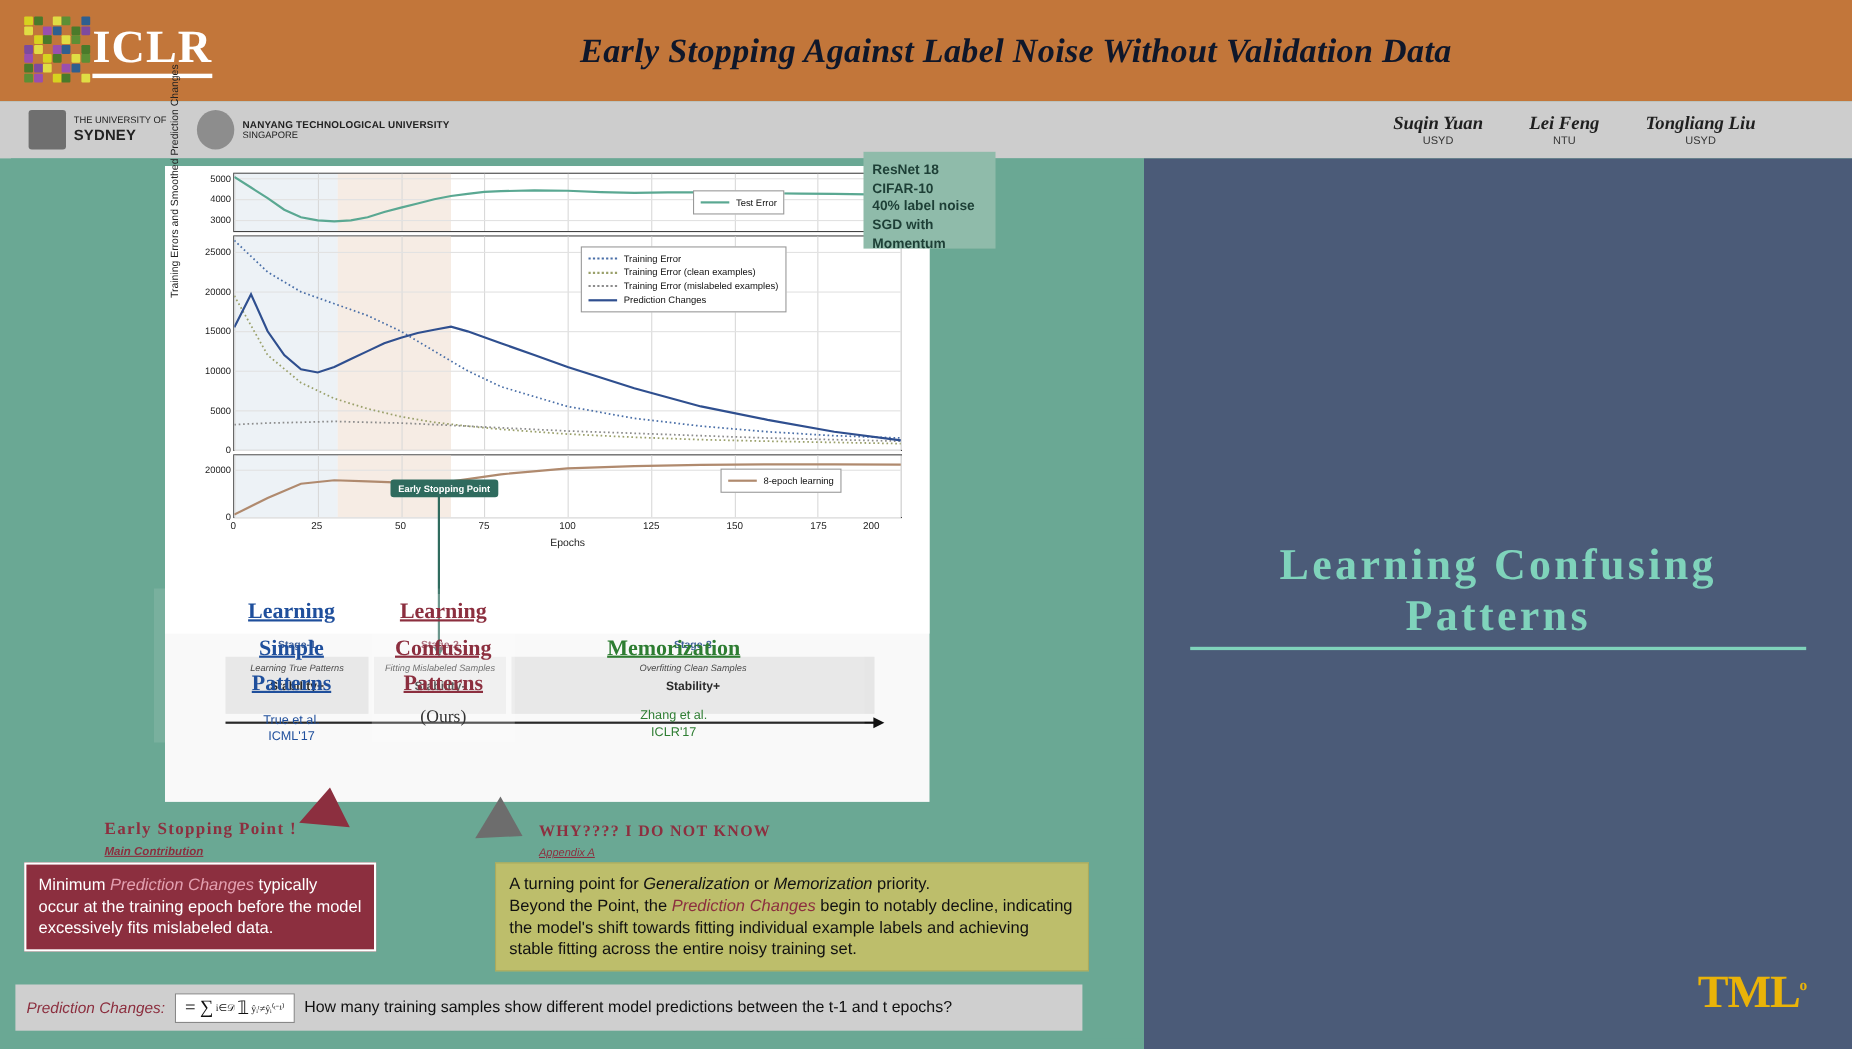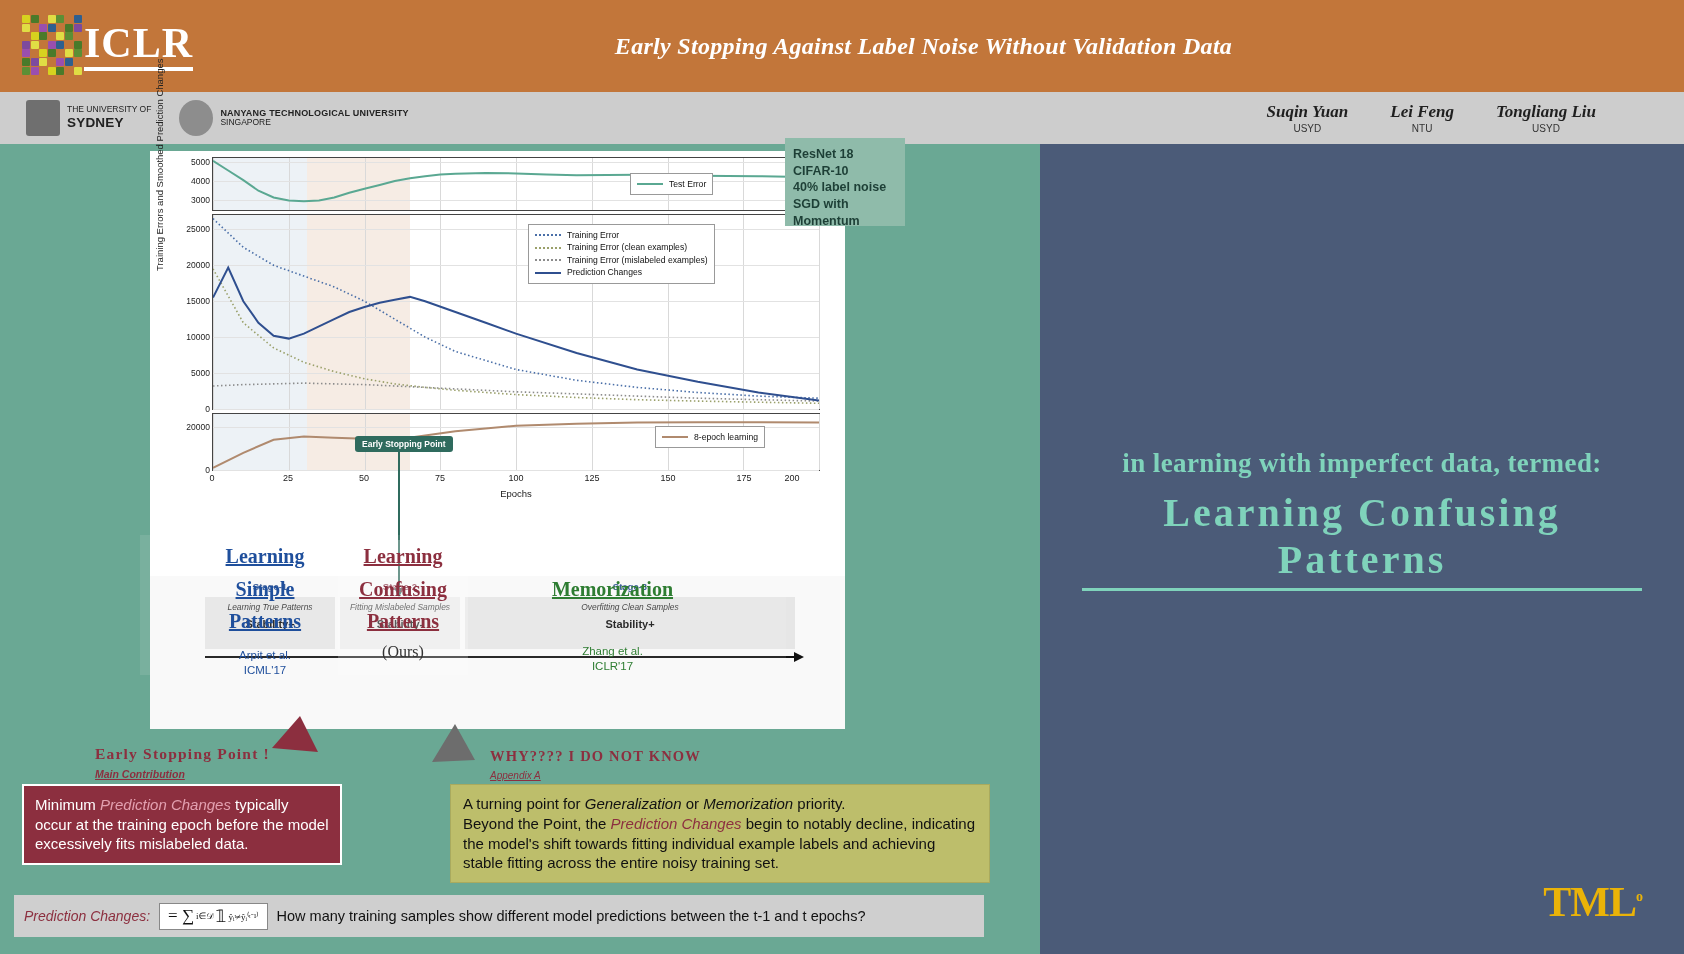--- a/index.html
+++ b/index.html
@@ -26,22 +26,22 @@
   }
   .iclr-text {
     font-family:"Liberation Serif", serif;
     font-weight:bold; font-size:42px; color:#ffffff;
     letter-spacing:1px; margin-left:0;
     border-bottom:4px solid #ffffff; line-height:1.0; padding-bottom:3px;
   }
   .header-title {
     flex:1; text-align:center;
     font-family:"Liberation Serif", serif;
-    font-style:italic; font-weight:bold; font-size:24px;
-    color:#ffffff; letter-spacing:0.3px;
+    font-style:italic; font-weight:bold; font-size:31px;
+    color:#0f172a; letter-spacing:0.3px;
     margin-right:30px;
   }
   
   .affil-bar {
     position:absolute; left:0; top:92px; width:1684px; height:52px;
     background:#cdcdcd;
     display:flex; align-items:center;
   }
   .uni-logos { display:flex; align-items:center; margin-left:26px; gap:28px; }
   .uni { display:flex; align-items:center; gap:7px; }
@@ -302,21 +302,20 @@
     </div>
     <div class="author">
       <div class="nm">Tongliang Liu</div>
       <div class="af">USYD</div>
     </div>
   </div>
 </div>
 
 <div class="left-pane"></div>
 <div class="right-pane">
-  <div class="rp-line rp2">in learning with imperfect data, termed:</div>
   <div class="rp-big">Learning   Confusing   Patterns</div>
   <div class="tml"><span>TML</span><sup>o</sup></div>
 </div>
 
 <div class="fig-panel">
   <div class="fig-inner">
     <div class="yaxis-label">Training Errors and Smoothed Prediction Changes</div>
 
     <div class="chart-box c1" id="panel-top">
         <div class="shade-a" style="left: 0px; width: 93.93px; top: 0px; height: 52px;"></div>
@@ -469,21 +468,21 @@
     <div>Momentum</div>
   </div>
 
 <div class="cols-bg"></div>
 <div class="cols">
   <div class="col col1">
     <div class="w">Learning</div>
     <div class="w">Simple</div>
     <div class="w">Patterns</div>
     <div class="cite">
-      <div>Arpit et al.</div>
+      <div>True et al.</div>
       <div>ICML'17</div>
     </div>
   </div>
   <div class="col col2">
     <div class="w">Learning</div>
     <div class="w">Confusing</div>
     <div class="w">Patterns</div>
     <div class="ours">(Ours)</div>
   </div>
   <div class="col col3">

